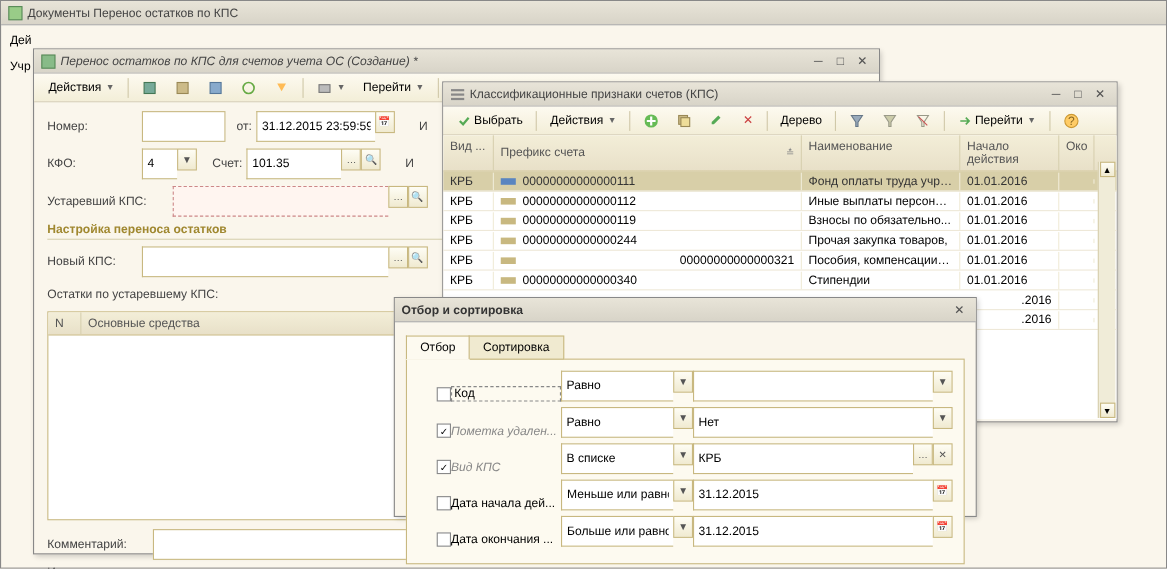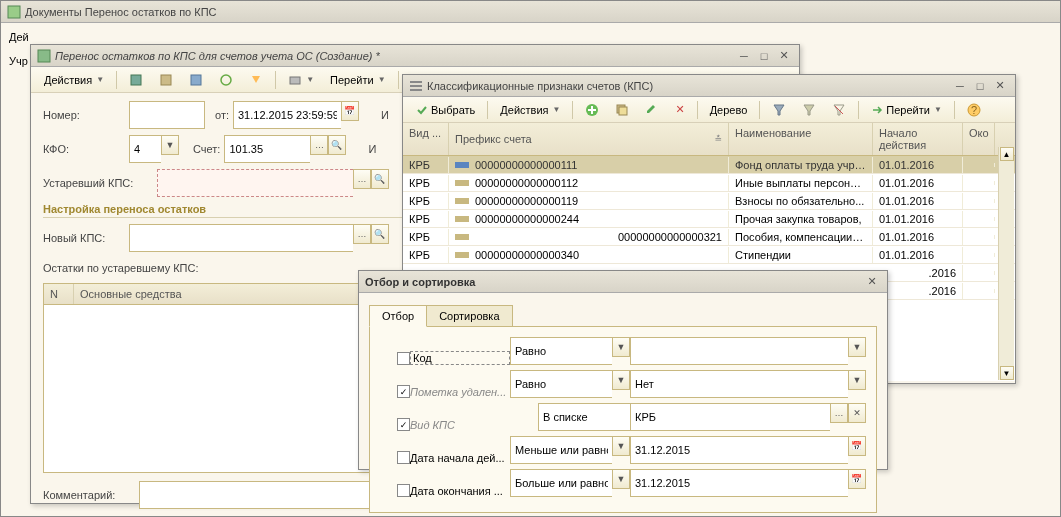--- a/index.html
+++ b/index.html
@@ -440,21 +440,21 @@
           </div>
           <div class="combo" style="flex:1;">
             <input class="text-input" style="flex: 1 1 0%; width: 100%;" value="Нет">
             <div class="combo-btn">▼</div>
           </div>
         </div>
         <div class="filter-row">
           <span class="checkbox">✓</span>
           <span style="width:100px;overflow:hidden;white-space:nowrap;text-overflow:ellipsis;font-style:italic;color:#888;">Вид КПС</span>
           <div class="combo" style="width:120px;">
-            <input class="text-input" style="width: 102px; margin-left: 28px;" value="В списке">
+            <input class="text-input" style="width: 102px;" value="В списке">
             <div class="combo-btn">▼</div>
           </div>
           <div class="combo" style="flex:1;">
             <input class="text-input" style="flex: 1 1 0%; width: 100%;" value="КРБ">
             <div class="combo-btn">…</div>
             <div class="combo-btn">✕</div>
           </div>
         </div>
         <div class="filter-row">
           <span class="checkbox"></span>

